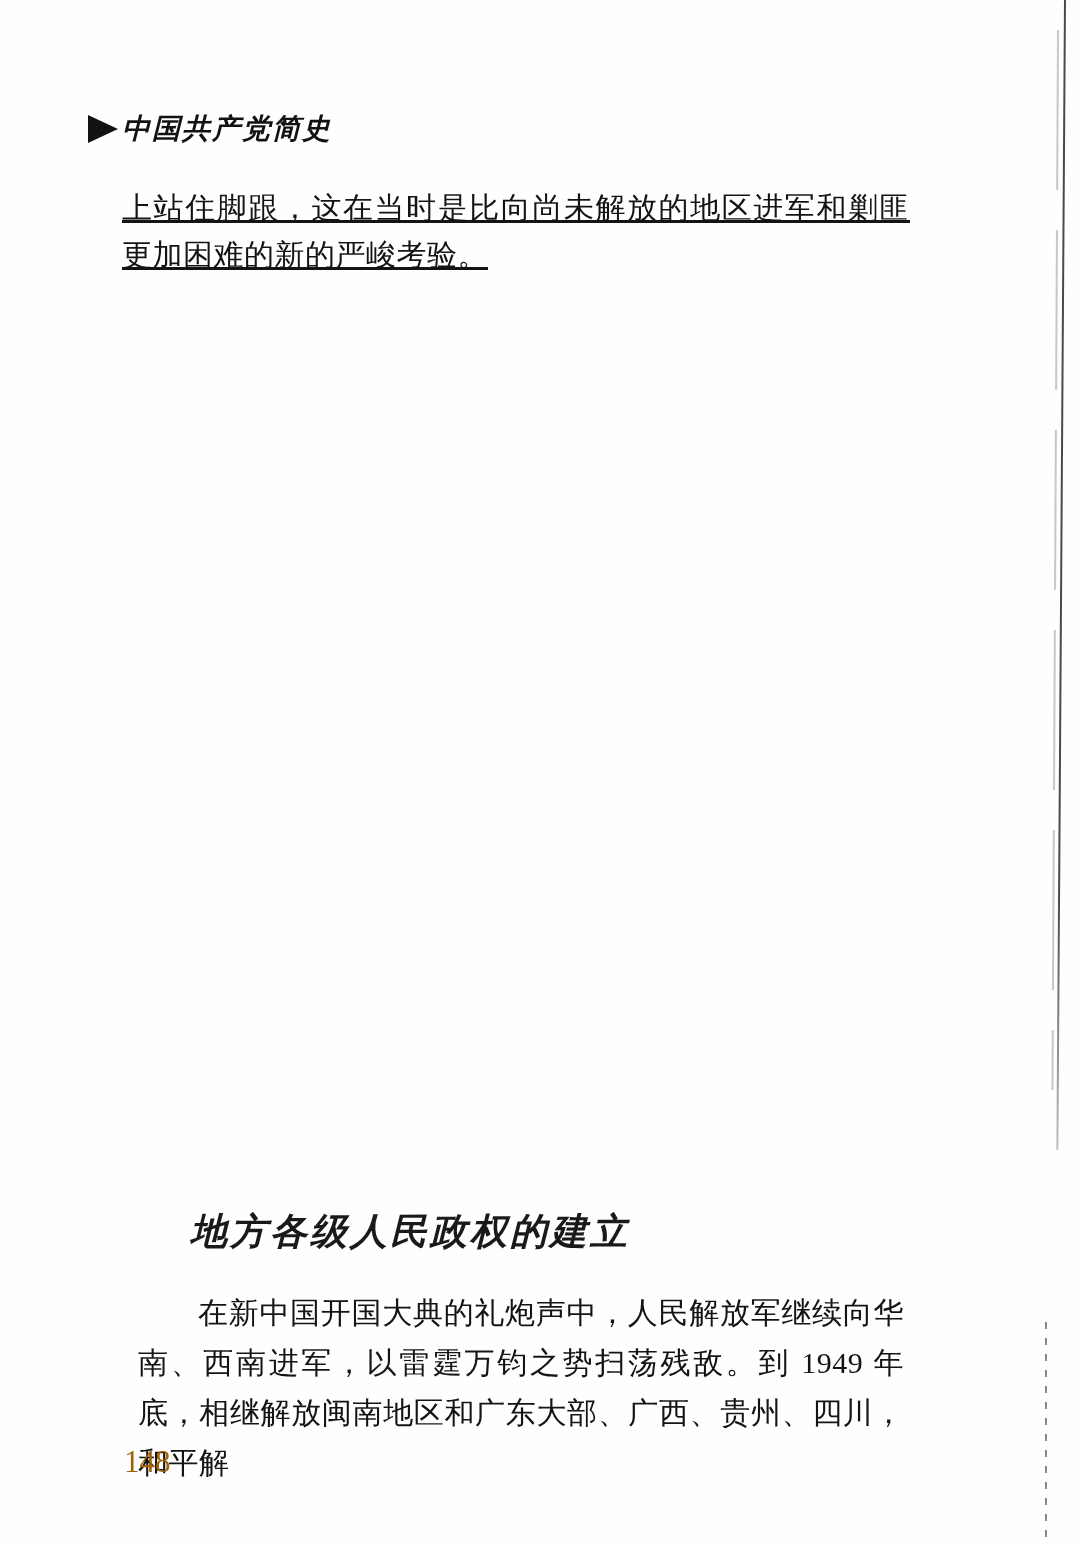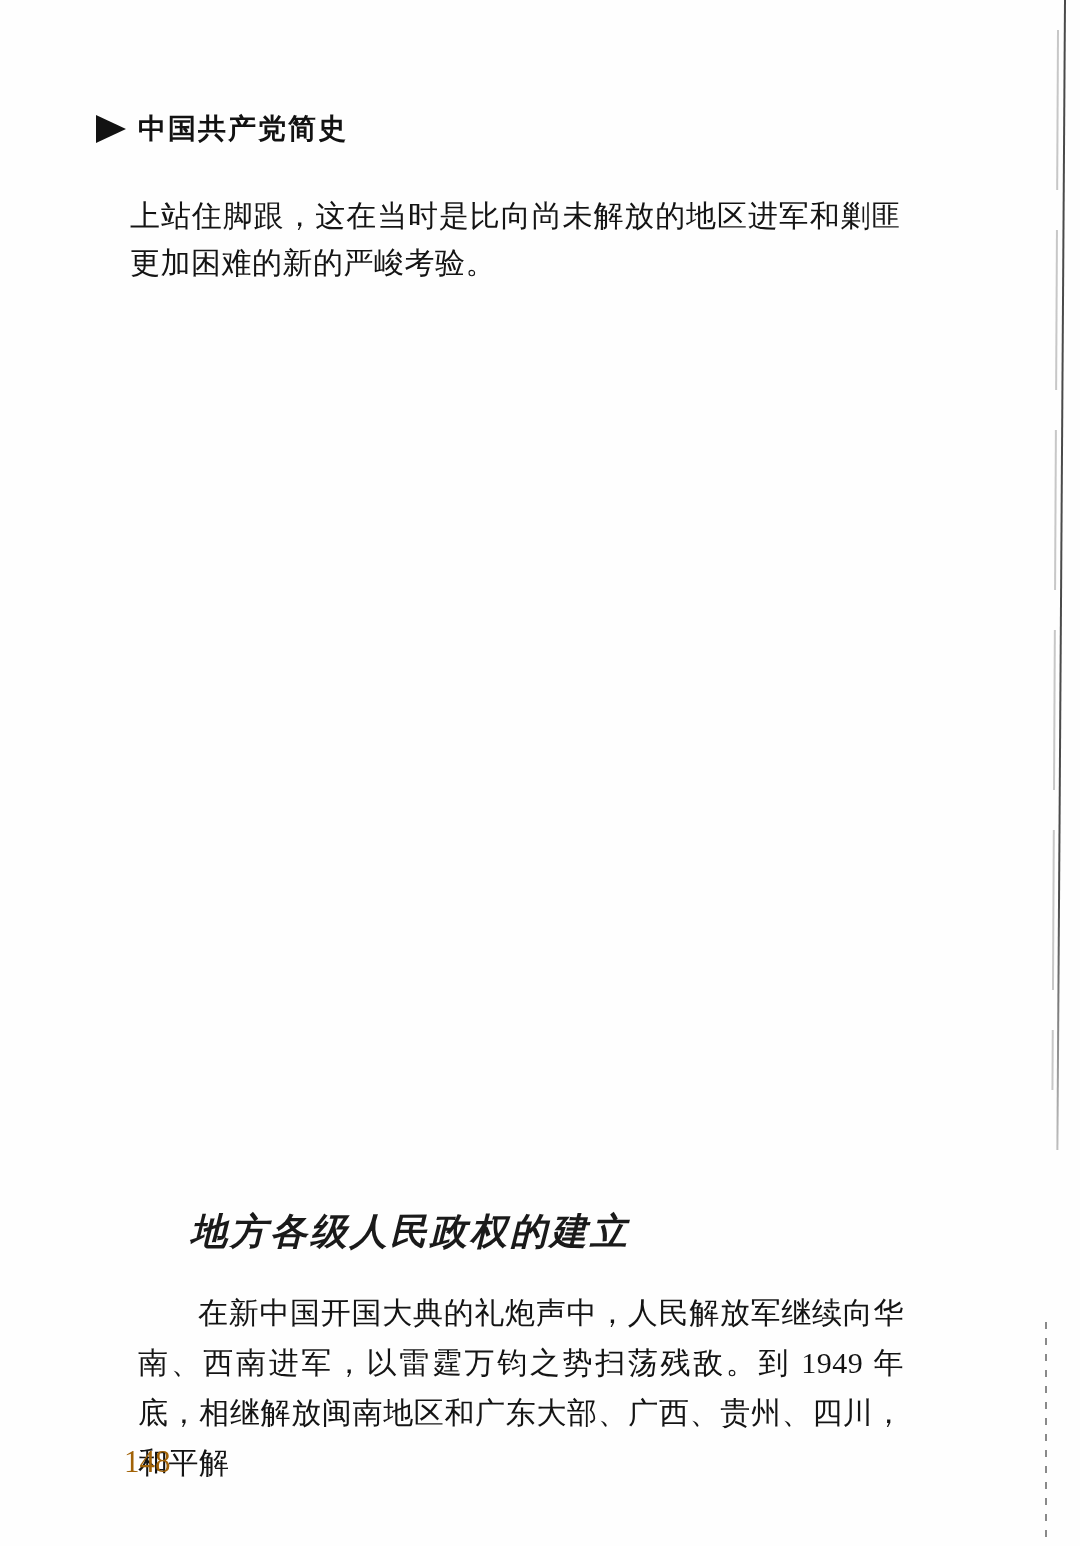--- a/index.html
+++ b/index.html
@@ -15,24 +15,25 @@
   .page {
     position: absolute;
     inset: 0;
     background: #fefefe;
   }
 
   
   .running-header {
     position: absolute;
     top: 110px;
-    left: 96px;
+    left: 88px;
     display: flex;
     align-items: center;
-    gap: 12px;
+    gap: 4px;
+    font-style: italic;
   }
   .tri-icon {
     width: 0; height: 0;
     border-top: 14px solid transparent;
     border-bottom: 14px solid transparent;
     border-left: 30px solid #121212;
     display: inline-block;
   }
   .running-title {
     font-family: "Liberation Sans", "DejaVu Sans", sans-serif;
@@ -47,21 +48,21 @@
     position: absolute;
     top: 184px;
     left: 122px;
     width: 788px;
     font-size: 30px;
     line-height: 47px;
     text-align: justify;
     letter-spacing: 0.5px;
     color: #141414;
   }
-  .body-text p { text-indent: 2em; margin: 8px; }
+  .body-text p { text-indent: 2em; margin: 0; text-decoration: underline; }
   .body-text p.continuation { text-indent: 0; }
 
   
   .section-heading {
     position: absolute;
     top: 1183px;
     left: 190px;
     font-size: 37px;
     font-style: italic;
     font-weight: 600;

